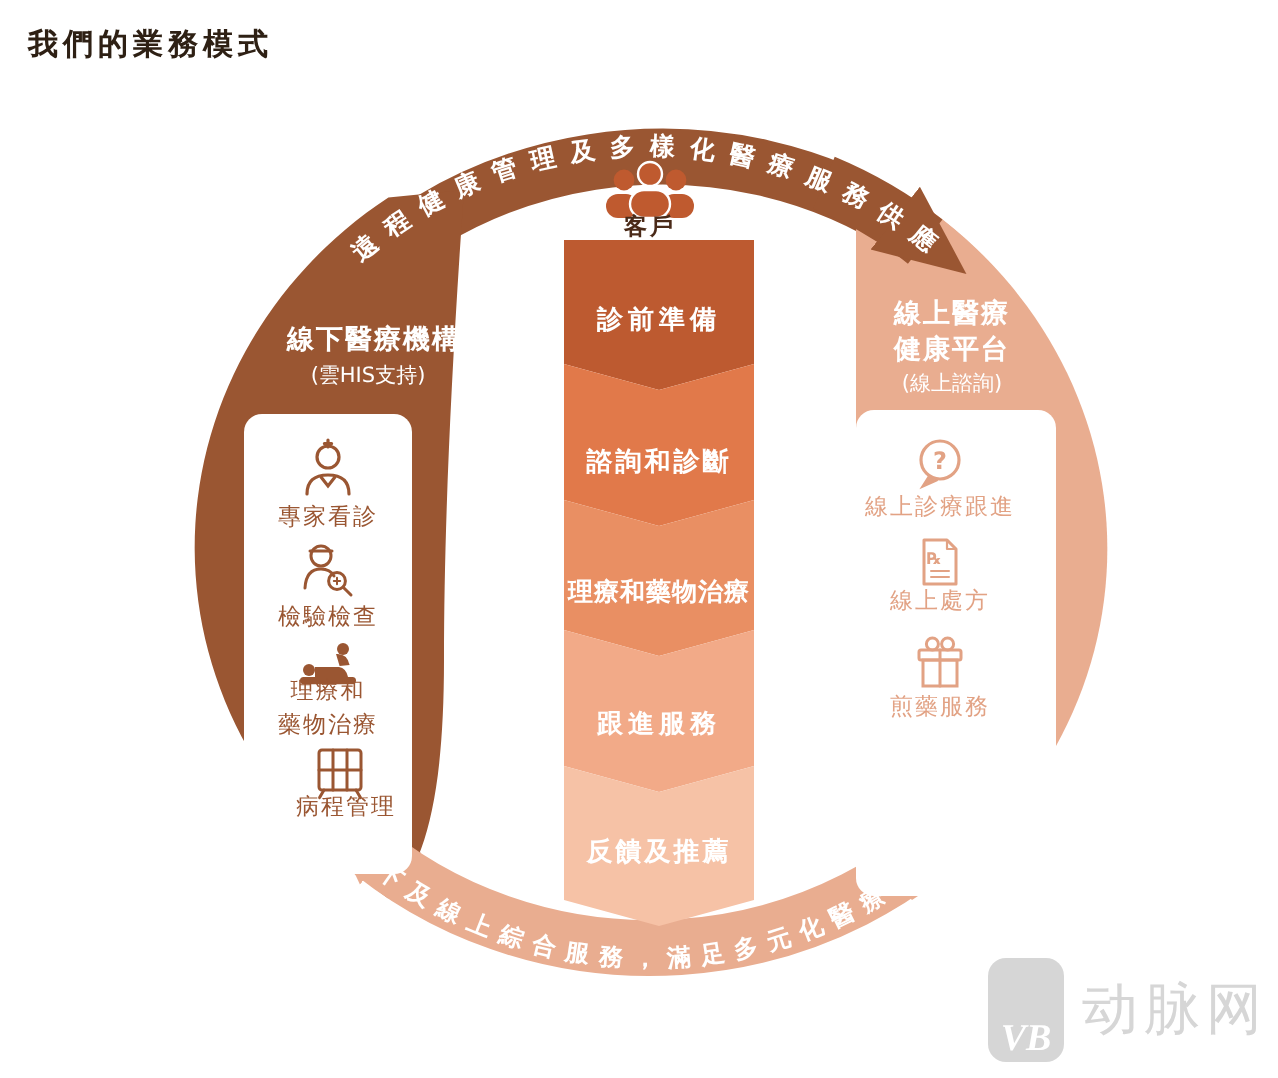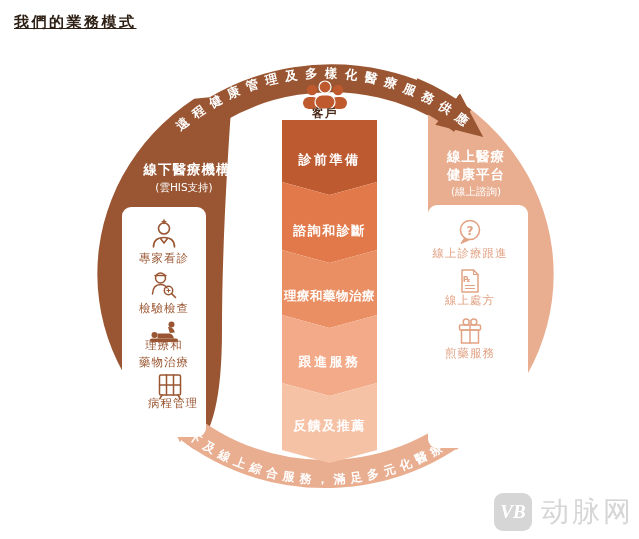--- a/index.html
+++ b/index.html
@@ -1,24 +1,24 @@
 <!DOCTYPE html>
 <html><head>
 <meta charset="utf-8">
 <style>
   html,body{margin:0;padding:0;background:#ffffff;}
   .page{position:relative;width:639px;height:539px;background:#fff;overflow:hidden;
         font-family:"DejaVu Sans","Liberation Sans",sans-serif;}
   .page-title{position:absolute;left:14px;top:13px;font-family:"Liberation Serif","DejaVu Serif",serif;
-        font-size:15px;font-weight:bold;letter-spacing:2.5px;color:#2e2014;text-decoration:underline;}
+        font-size:15px;font-weight:bold;letter-spacing:2.5px;color:#2e2014;}
   .diagram-svg{position:absolute;left:0;top:0;}
   svg text{font-family:"DejaVu Sans","Liberation Sans",sans-serif;}
   .watermark{position:absolute;right:5px;bottom:8px;display:flex;align-items:center;gap:9px;}
-  .wm-logo{width:38px;height:38px;background:#d6d6d6;border-radius:9px;display:flex;
-        align-items:center;justify-content:center;color:#ffffff;font-weight:bold;
+  .wm-logo{width:38px;height:52px;background:#d6d6d6;border-radius:9px;display:flex;
+        align-items:flex-end;justify-content:center;color:#ffffff;font-weight:bold;
         font-style:italic;font-size:19px;font-family:"Liberation Serif","DejaVu Serif",serif;}
   .wm-text{color:#d6d6d6;font-size:28px;font-weight:normal;letter-spacing:3px;}
 </style>
 </head>
 <body>
 
 <div class="page">
 
   <div class="page-title">我們的業務模式</div>
 

